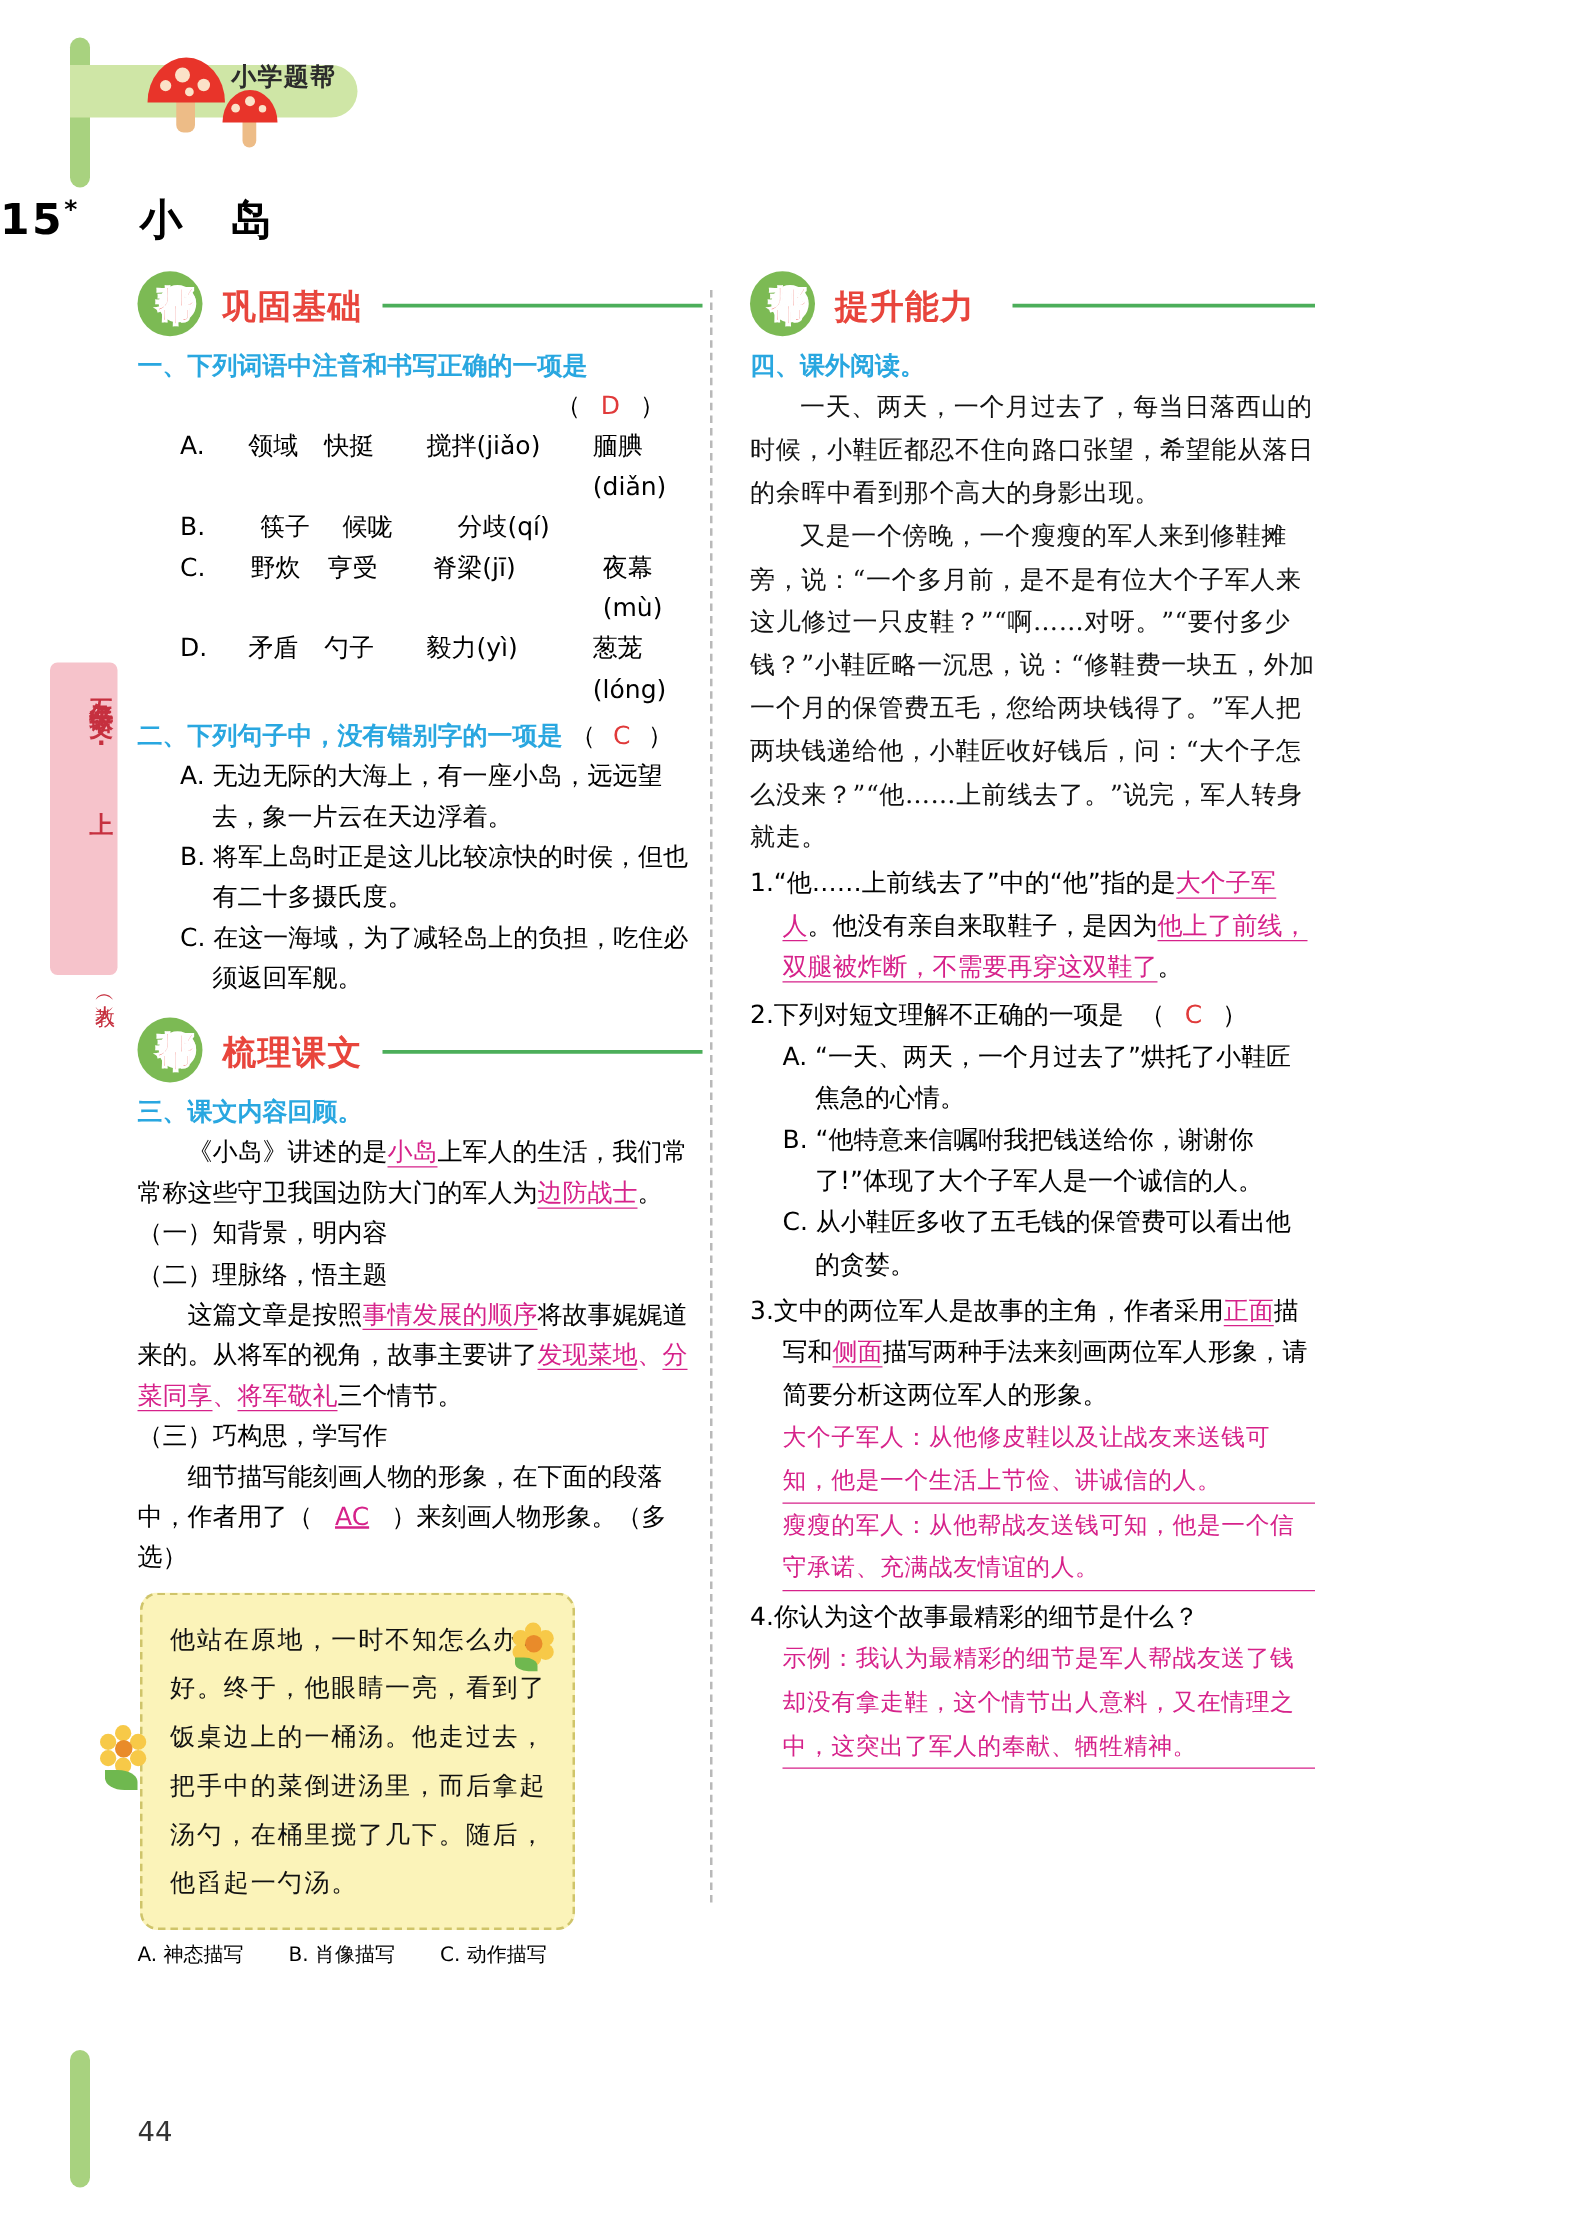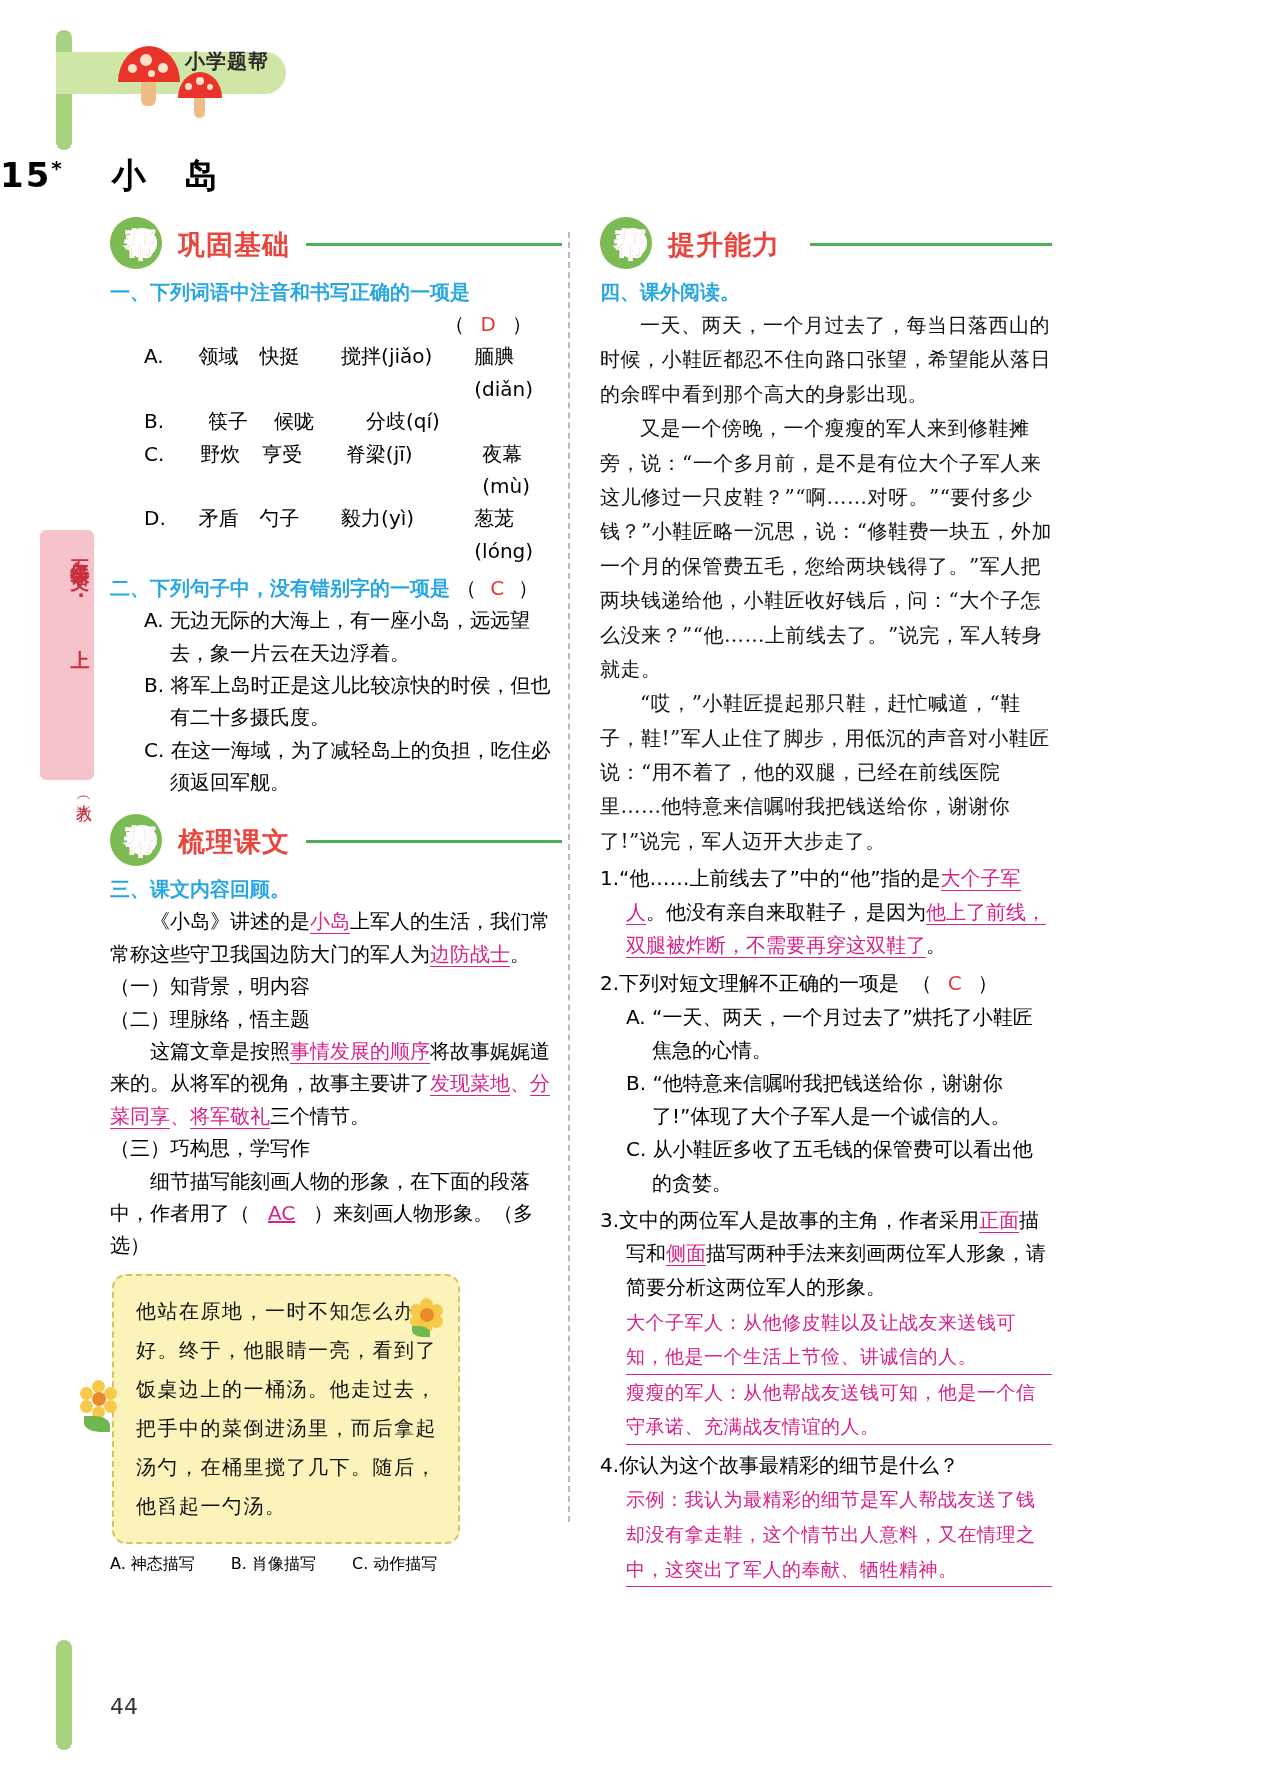--- a/index.html
+++ b/index.html
@@ -307,21 +307,20 @@
       <div class="sec-blob"></div>
       <div class="sec-bang">帮</div>
       <div class="sec-label">提升能力</div>
       <div class="sec-rule wide"></div>
     </div>
 
     <div class="q-head">四、课外阅读。</div>
 
     <div class="para">一天、两天，一个月过去了，每当日落西山的时候，小鞋匠都忍不住向路口张望，希望能从落日的余晖中看到那个高大的身影出现。</div>
     <div class="para">又是一个傍晚，一个瘦瘦的军人来到修鞋摊旁，说：“一个多月前，是不是有位大个子军人来这儿修过一只皮鞋？”“啊……对呀。”“要付多少钱？”小鞋匠略一沉思，说：“修鞋费一块五，外加一个月的保管费五毛，您给两块钱得了。”军人把两块钱递给他，小鞋匠收好钱后，问：“大个子怎么没来？”“他……上前线去了。”说完，军人转身就走。</div>
-    <div class="para">“哎，”小鞋匠提起那只鞋，赶忙喊道，“鞋子，鞋!”军人止住了脚步，用低沉的声音对小鞋匠说：“用不着了，他的双腿，已经在前线医院里……他特意来信嘱咐我把钱送给你，谢谢你了!”说完，军人迈开大步走了。</div>
 
     <div class="num-q">
       <span>1.</span><span>“他……上前线去了”中的“他”指的是</span><span class="ans-u">大个子军人</span><span>。他没有亲自来取鞋子，是因为</span><span class="ans-u">他上了前线，双腿被炸断，不需要再穿这双鞋了</span><span>。</span>
     </div>
 
     <div class="num-q">
       <span>2.</span><span>下列对短文理解不正确的一项是</span>&nbsp;&nbsp;<span>（</span><span class="ans-red" style="padding:0 16px;">C</span><span>）</span>
     </div>
     <div class="sub-opt">A. “一天、两天，一个月过去了”烘托了小鞋匠焦急的心情。</div>
     <div class="sub-opt">B. “他特意来信嘱咐我把钱送给你，谢谢你了!”体现了大个子军人是一个诚信的人。</div>

